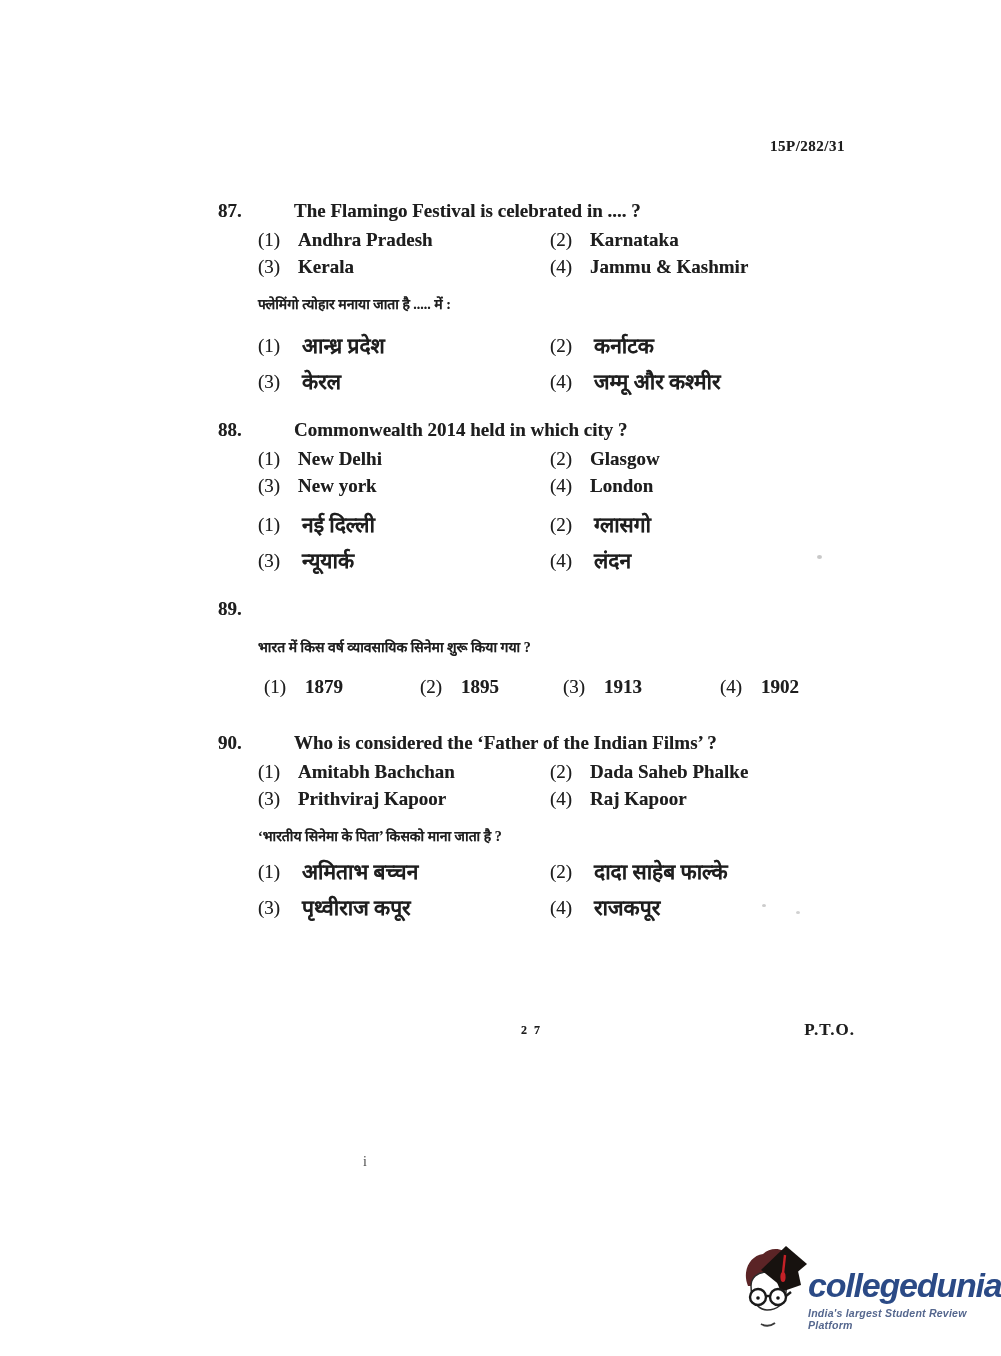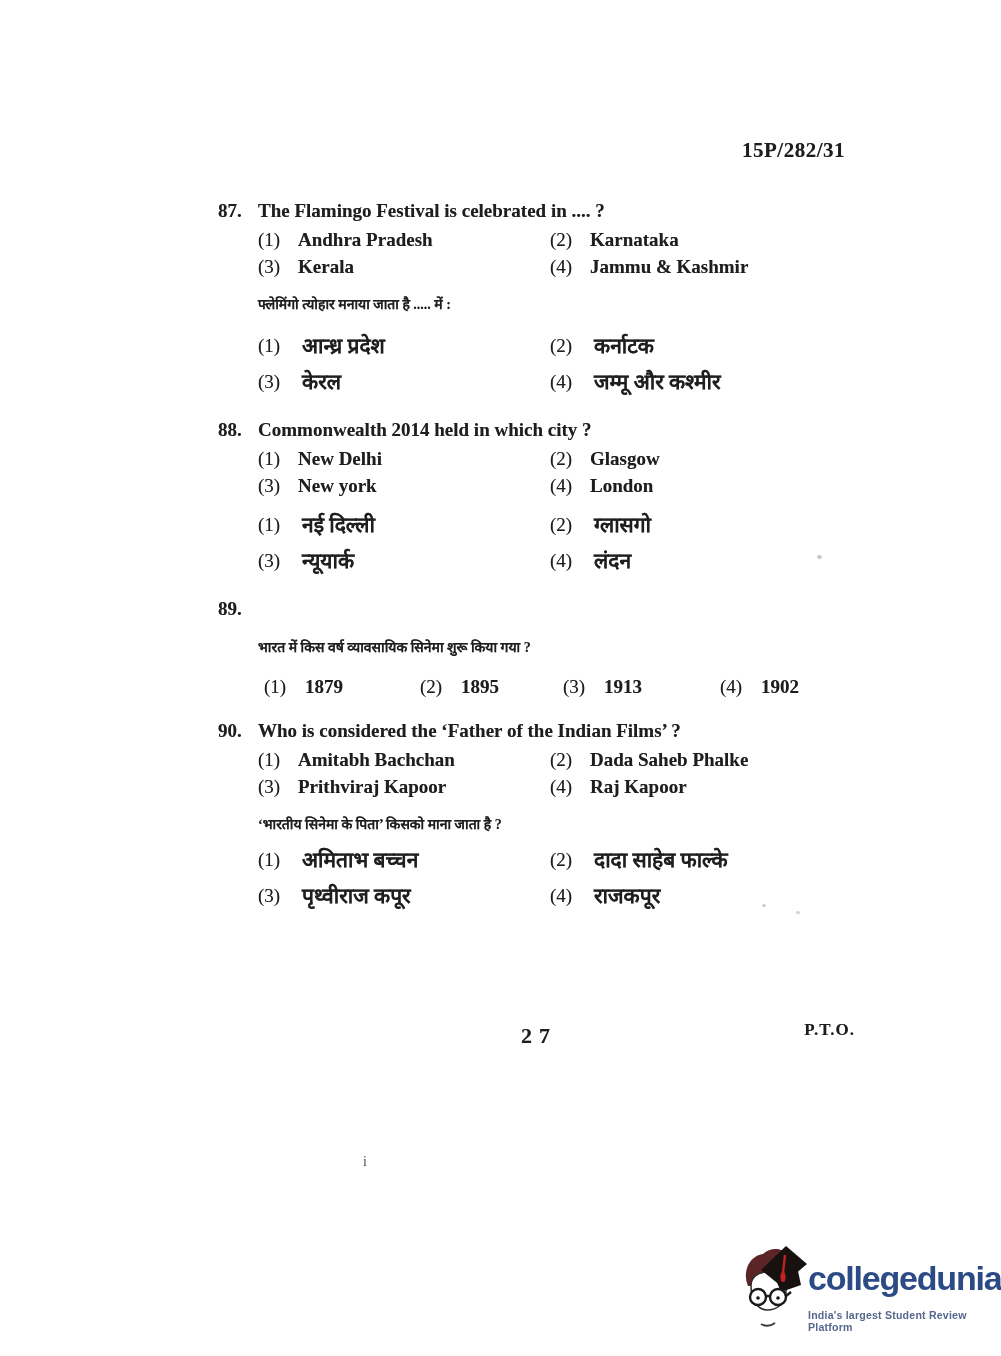--- a/index.html
+++ b/index.html
@@ -13,94 +13,94 @@
   }
   .page {
     position:absolute; inset:0;
     background:#ffffff;
   }
   .scan-text { text-shadow:0 0 0.5px rgba(20,20,20,0.45); }
 
   
   .paper-code {
     position:absolute; top:138px; right:156px;
-    font-size:21px; font-weight:700; letter-spacing:0.5px;
+    font-size:15px; font-weight:700; letter-spacing:0.5px;
   }
 
   
   .content {
     position:absolute; left:218px; top:197px; width:665px;
   }
-  .q-line { display:flex; line-height:28px; font-size:19px; }
+  .q-line { display:flex; line-height:28px; font-size:19px;gap:36px; }
   .q-num  { flex:0 0 40px; font-weight:700; }
   .q-text { font-weight:600; }
 
   .opts { margin-left:40px; }
   .opts.en { margin-top:1px; }
   .opt-row { display:flex; line-height:27px; font-size:19px; }
   .opt { display:flex; font-weight:600; }
   .opt-l { width:292px; }
   .opt-num { flex:0 0 40px; font-weight:400; }
 
   .hi-q {
     margin-top:10px; margin-left:40px;
     line-height:30px; font-size:14px; font-weight:600;
   }
   .opts.hi { margin-top:8px; }
   .opts.hi .opt-row { line-height:36px; font-size:21px; }
   .opts.hi .opt-num { flex:0 0 44px; font-size:19px; }
 
   .question + .question { margin-top:16px; }
   #q89 { }
-  #q90 { margin-top:16px; }
+  #q90 { margin-top:28px; }
   #q90 .opts.hi { margin-top:2px; }
 
   
   .opts.years { margin-top:10px; margin-left:46px; }
   .opts.years .opt-row { line-height:28px; }
   .opts.years .opt-num { flex:0 0 41px; }
   .opts.years .opt:nth-child(1) { width:156px; }
   .opts.years .opt:nth-child(2) { width:143px; }
   .opts.years .opt:nth-child(3) { width:157px; }
 
   
   .page-number {
     position:absolute; left:521px; top:1023px;
-    font-size:22px; font-weight:700; letter-spacing:7px;
+    font-size:12px; font-weight:700; letter-spacing:7px;
   }
   .pto {
     position:absolute; right:146px; top:1020px;
     font-size:17px; font-weight:700; letter-spacing:1px;
   }
   .stray-i {
     position:absolute; left:363px; top:1154px;
     font-size:14px; color:#4a4a4a;
   }
   .speck { position:absolute; background:#9a9a9a; border-radius:50%; }
   .speck.s1 { left:817px; top:555px; width:5px; height:4px; opacity:.55; }
   .speck.s2 { left:762px; top:904px; width:4px; height:3px; opacity:.5; }
   .speck.s3 { left:796px; top:911px; width:4px; height:3px; opacity:.45; }
 
   
   .logo {
     position:absolute; left:741px; top:1240px;
     width:252px; height:92px;
   }
   .logo-mascot { position:absolute; left:0; top:0; }
-  .logo-textblock { position:absolute; left:67px; top:20px; }
+  .logo-textblock { position:absolute; left:67px; top:27px;font-style:italic; }
   .logo-brandline { display:flex; align-items:flex-start; }
   .logo-brand {
     font-family:"Liberation Sans", sans-serif;
     font-size:34px; font-weight:700; letter-spacing:-1.2px;
     color:var(--brand, #2b4a86); line-height:36px;
   }
   .logo-tagline {
     font-family:"Liberation Sans", sans-serif;
     font-size:10.6px; font-weight:700; letter-spacing:0.2px;
-    color:var(--tagline, #55678e); margin-top:13px;
+    color:var(--tagline, #55678e); margin-top:4px;
   }
 </style>
 </head>
 <body>
 
 <div class="page">
 
   <div class="paper-code scan-text">15P/282/31</div>
 
   <main class="content">

